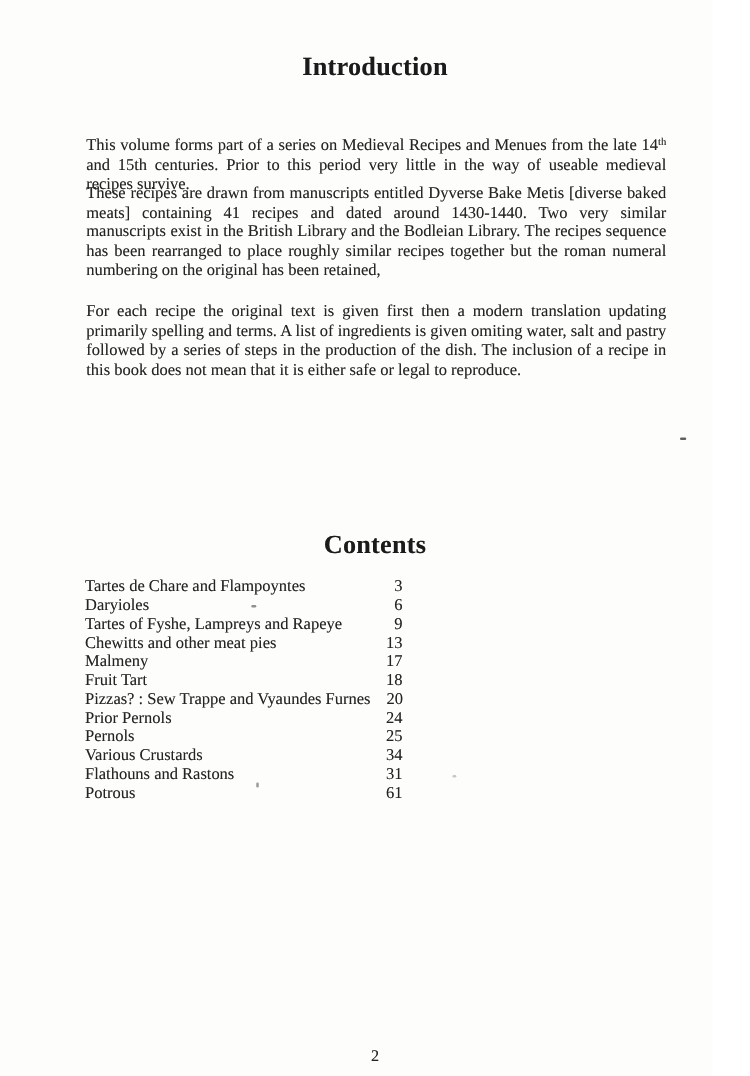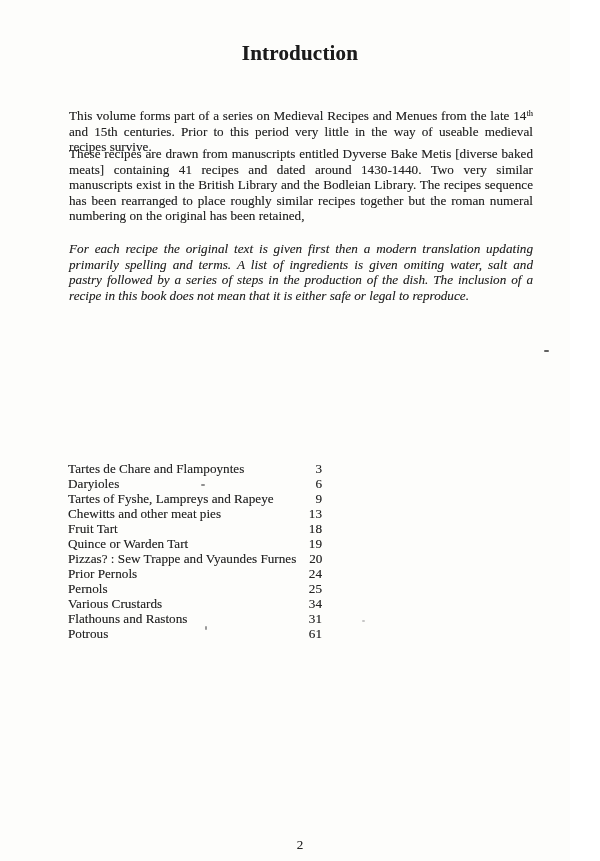--- a/index.html
+++ b/index.html
@@ -29,21 +29,21 @@
     position: absolute;
     left: 69px;
     width: 464px;
     font-size: 13.2px;
     line-height: 15.6px;
     text-align: justify;
     text-shadow: 0 0 0.4px rgba(40,40,40,0.4);
   }
   #para-1 { top: 78px; margin-top: 30px; }
   #para-2 { top: 146px; }
-  #para-3 { top: 241px; font-style: italic; }
+  #para-3 { top: 241px; }
   .sup {
     font-size: 8.5px;
     position: relative;
     top: -4px;
     line-height: 0;
   }
   .toc {
     position: absolute;
     left: 68px;
     top: 461px;
@@ -79,45 +79,46 @@
 <div class="page">
 
   <div class="doc-title" id="intro-title">Introduction</div>
 
   <div class="para" id="para-1"><span>This volume forms part of a series on Medieval Recipes and Menues from the late 14</span><span class="sup">th</span><span> and 15th centuries. Prior to this period very little in the way of useable medieval recipes survive.</span></div>
 
   <div class="para" id="para-2">These recipes are drawn from manuscripts entitled Dyverse Bake Metis [diverse baked meats] containing 41 recipes and dated around 1430-1440. Two very similar manuscripts exist in the British Library and the Bodleian Library. The recipes sequence has been rearranged to place roughly similar recipes together but the roman numeral numbering on the original has been retained,</div>
 
   <div class="para" id="para-3">For each recipe the original text is given first then a modern translation updating primarily spelling and terms. A list of ingredients is given omiting water, salt and pastry followed by a series of steps in the production of the dish. The inclusion of a recipe in this book does not mean that it is either safe or legal to reproduce.</div>
 
+  <div class="doc-title" id="contents-title">Contents</div>
 
   <div class="toc">
     <div class="toc-row">
       <span class="toc-label">Tartes de Chare and Flampoyntes</span>
       <span class="toc-page">3</span>
     </div>
     <div class="toc-row">
       <span class="toc-label">Daryioles</span>
       <span class="toc-page">6</span>
     </div>
     <div class="toc-row">
       <span class="toc-label">Tartes of Fyshe, Lampreys and Rapeye</span>
       <span class="toc-page">9</span>
     </div>
     <div class="toc-row">
       <span class="toc-label">Chewitts and other meat pies</span>
       <span class="toc-page">13</span>
     </div>
     <div class="toc-row">
+      <span class="toc-label">Malmeny</span>
+      <span class="toc-page">17</span>
+    </div>
+    <div class="toc-row">
       <span class="toc-label">Fruit Tart</span>
       <span class="toc-page">18</span>
-    </div>
-    <div class="toc-row">
-      <span class="toc-label">Quince or Warden Tart</span>
-      <span class="toc-page">19</span>
     </div>
     <div class="toc-row">
       <span class="toc-label">Pizzas? : Sew Trappe and Vyaundes Furnes</span>
       <span class="toc-page">20</span>
     </div>
     <div class="toc-row">
       <span class="toc-label">Prior Pernols</span>
       <span class="toc-page">24</span>
     </div>
     <div class="toc-row">

